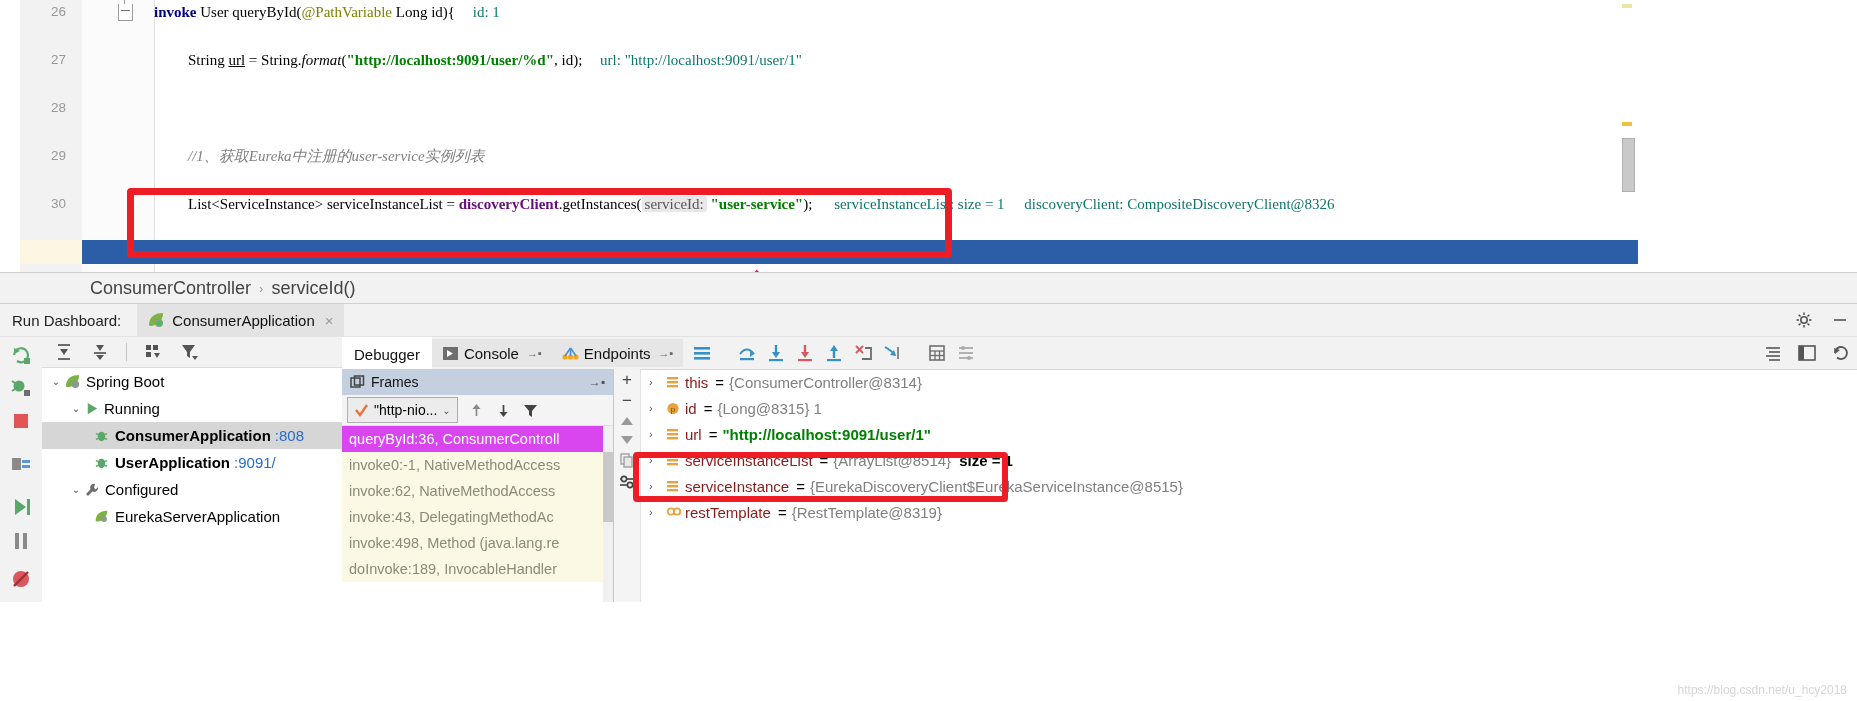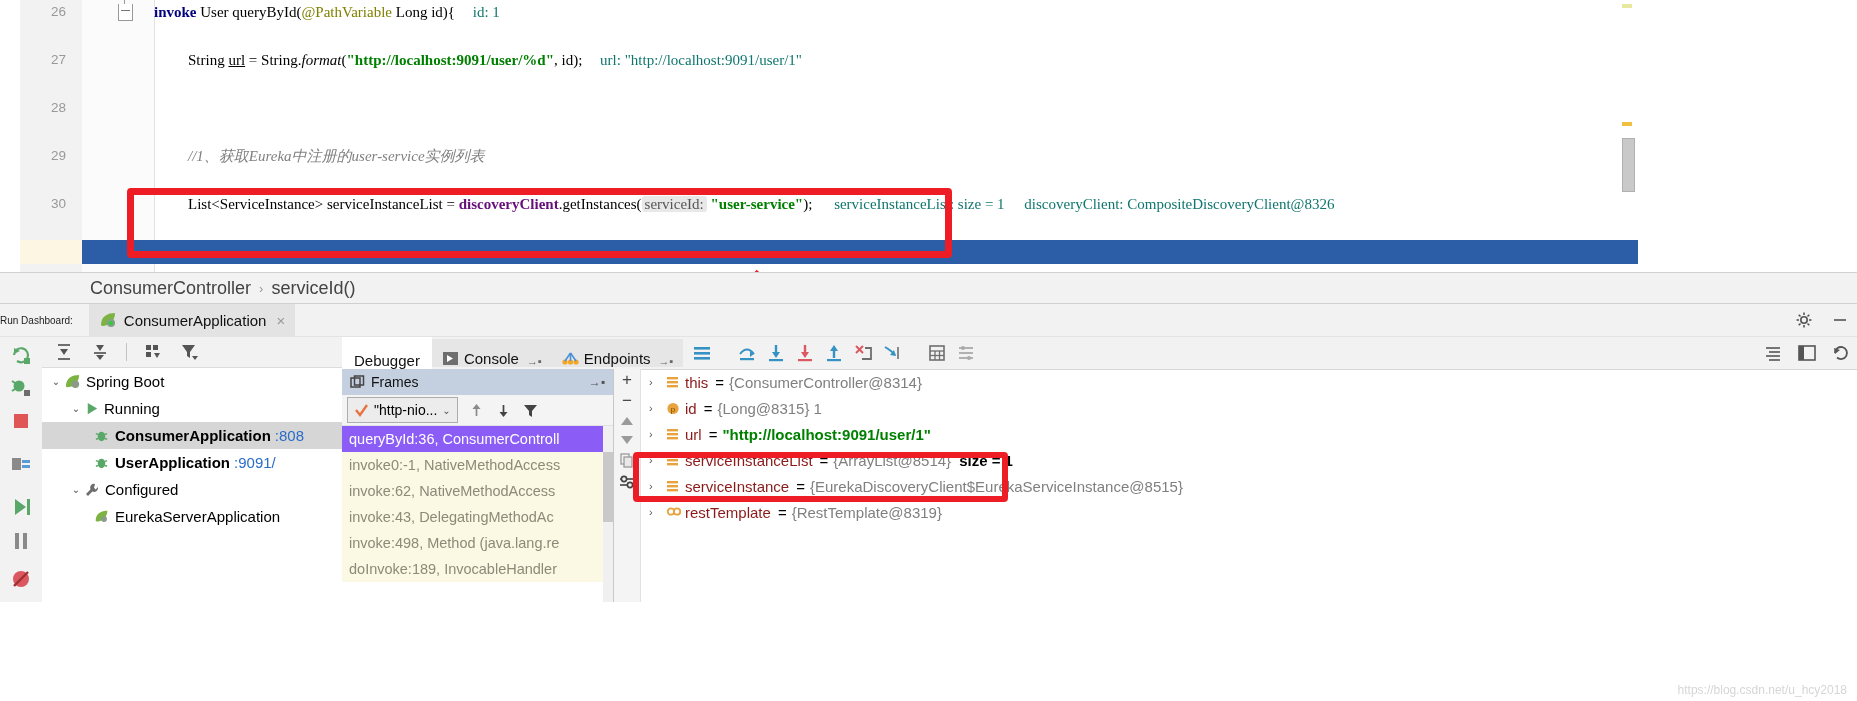--- a/index.html
+++ b/index.html
@@ -58,21 +58,21 @@
   
   .breadcrumb{position:absolute;left:0;top:272px;width:1857px;height:32px;background:#f2f2f2;
               border-top:1px solid #d0d0d0;border-bottom:1px solid #d0d0d0;
               display:flex;align-items:center;padding-left:90px;box-sizing:border-box;}
   .bc-item{color:#444;font-size:18px;}
   .bc-sep{color:#999;margin:0 8px;font-size:13px;}
 
   
   .rdbar{position:absolute;left:0;top:304px;width:1857px;height:32px;background:#f2f2f2;
          border-bottom:1px solid #cfcfcf;display:flex;align-items:center;}
-  .rd-label{color:#222;font-size:10px;text-align:right;}
+  .rd-label{margin-left:12px;color:#222;font-size:15px;text-align:right;}
   .rd-tab{margin-left:16px;height:32px;display:flex;align-items:center;padding:0 10px;background:#e3e3e3;}
   .rd-tab .leaf{margin-right:7px;}
   .rd-tab-text{font-size:15px;color:#111;}
   .rd-close{margin-left:10px;color:#999;font-size:15px;}
   .rd-right{position:absolute;right:8px;top:0;height:32px;display:flex;align-items:center;gap:18px;}
 
   
   .lower{position:absolute;left:0;top:336px;width:1857px;height:265px;background:#fff;border-top:1px solid #e3e3e3;}
 
   
@@ -83,40 +83,40 @@
   .rdtree{position:absolute;left:42px;top:0;width:300px;height:265px;background:#fff;border-right:1px solid #d3d3d3;}
   .rdtree-tb{height:30px;background:#f2f2f2;border-bottom:1px solid #dcdcdc;display:flex;align-items:center;gap:16px;padding-left:12px;}
   .tnode{height:27px;display:flex;align-items:center;font-size:15px;white-space:nowrap;}
   .tnode .chev{width:16px;color:#555;font-size:10px;text-align:center;}
   .tnode.sel{background:#d6d6d6;}
   .port{color:#2a6cc9;}
 
   
   .dbg{position:absolute;left:342px;top:0;right:0;height:265px;background:#fff;}
   .dbg-tabs{height:32px;background:#f2f2f2;border-bottom:1px solid #d7d7d7;display:flex;align-items:stretch;}
-  .dtab{display:flex;align-items:flex-end;padding:0 10px;font-size:15px;color:#111;}
+  .dtab{display:flex;align-items:center;padding:0 10px;font-size:15px;color:#111;}
   .dtab.active{background:#fff;border-top:2px solid #fff;}
   .dtab.grey{background:#e6e6e6;margin:2px 0;}
   .dsep{width:1px;background:#ccc;margin:5px 6px;}
   .dicon{margin-right:5px;display:inline-flex;}
   .dbg-actions{display:flex;align-items:center;gap:3px;padding:0 6px;}
   .abtn{width:26px;height:26px;display:flex;align-items:center;justify-content:center;}
   .dbg-right{position:absolute;right:6px;top:0;height:32px;display:flex;align-items:center;gap:14px;}
 
   
   .split{position:absolute;left:0;top:32px;right:0;bottom:0;display:flex;justify-content:space-between;}
   .frames{width:271px;border-right:1px solid #c8c8c8;display:flex;flex-direction:column;}
   .vars{flex:1;display:flex;flex-direction:column;}
   .pane-hd{height:26px;background:#c4cfdf;display:flex;align-items:center;padding:0 8px;font-size:14px;color:#111;}
   .pane-hd .gl{margin-right:6px;display:inline-flex;}
   .pane-hd .pin{margin-left:auto;color:#555;font-size:12px;}
   .frames-tb{height:30px;background:#f4f4f4;display:flex;align-items:center;gap:10px;padding:0 5px;border-bottom:1px solid #e0e0e0;}
   .thread-sel{display:flex;align-items:center;gap:5px;height:24px;padding:0 6px;border:1px solid #adadad;background:#ececec;font-size:14px;}
   .frm{height:26px;display:flex;align-items:center;padding-left:7px;font-size:14.5px;white-space:nowrap;overflow:hidden;}
-  .frm.sel{background:#8b5cf6;color:#fff;}
+  .frm.sel{background:#d946ef;color:#fff;}
   .frm.lib{background:#fbf8e3;color:#8b8b7a;}
 
   .var-side{width:26px;background:#f4f4f4;border-right:1px solid #e2e2e2;display:flex;flex-direction:column;align-items:center;padding-top:4px;gap:7px;}
   .vrow{height:26px;display:flex;align-items:center;font-size:15px;white-space:nowrap;padding-left:8px;}
   .vchev{width:18px;color:#555;font-size:11px;}
   .vname{color:#8b1a1a;margin:0 2px;}
   .veq{color:#000;margin:0 5px;}
   .vobj{color:#808080;}
   .vstr{color:#008000;font-weight:bold;}
   .vsize{color:#000;font-weight:bold;margin-left:8px;}

